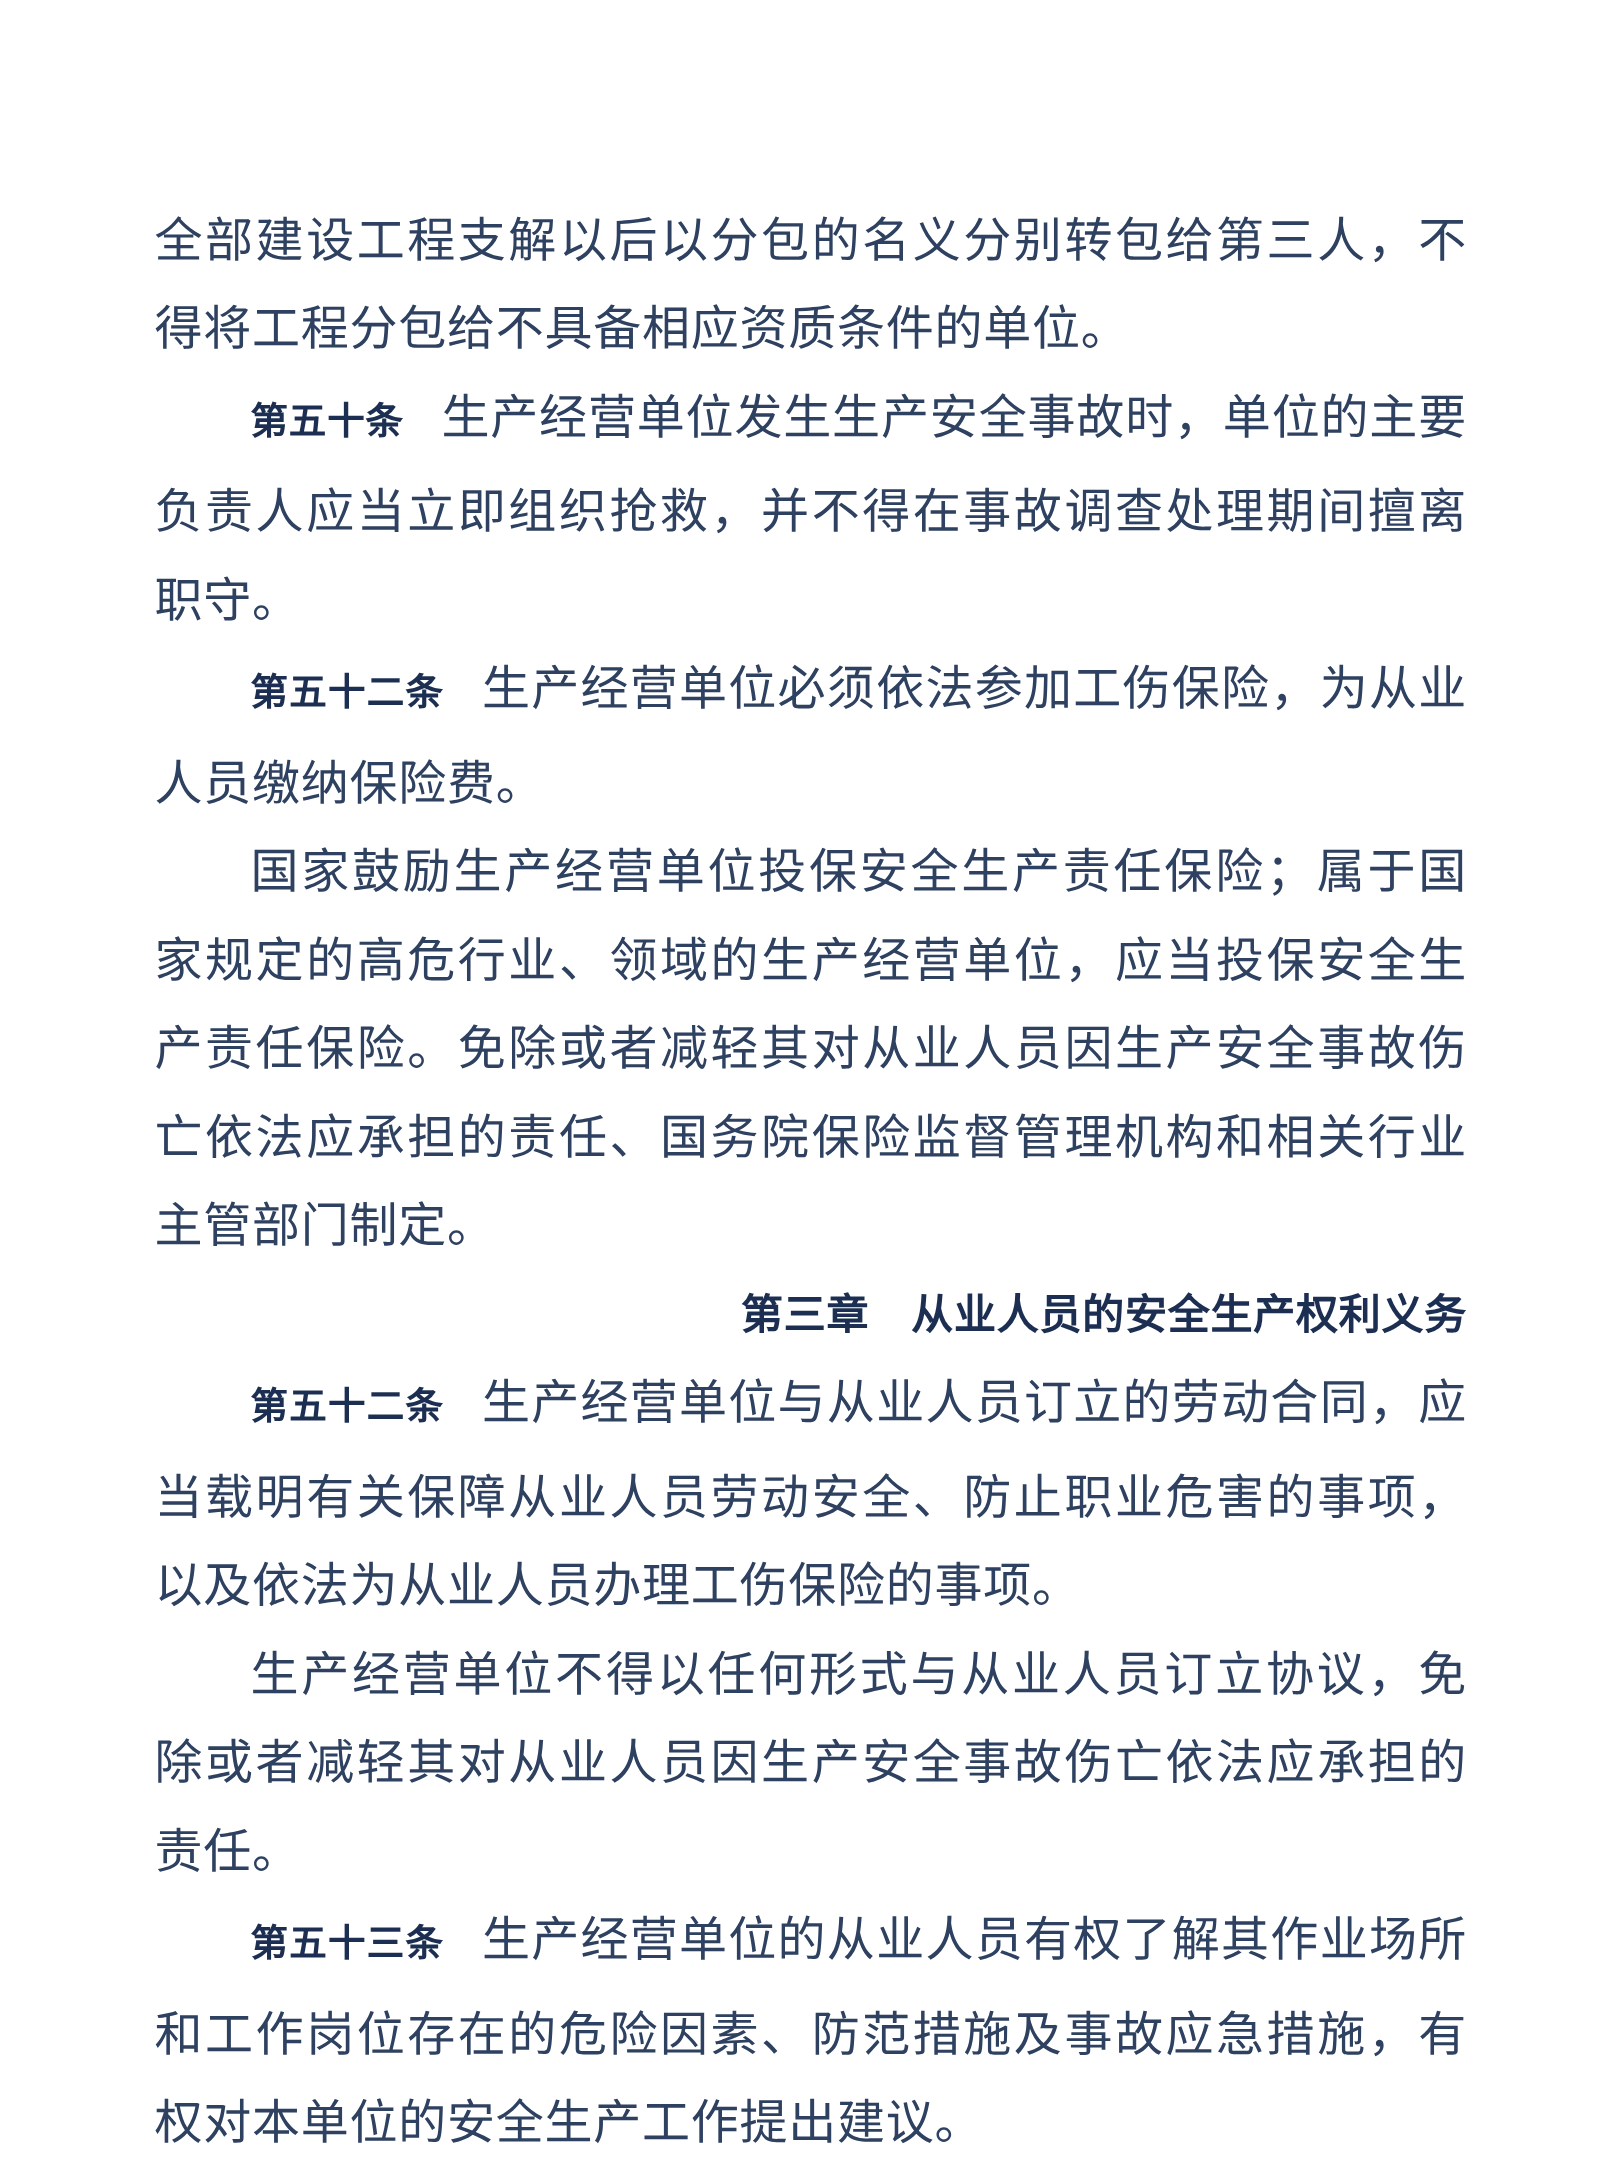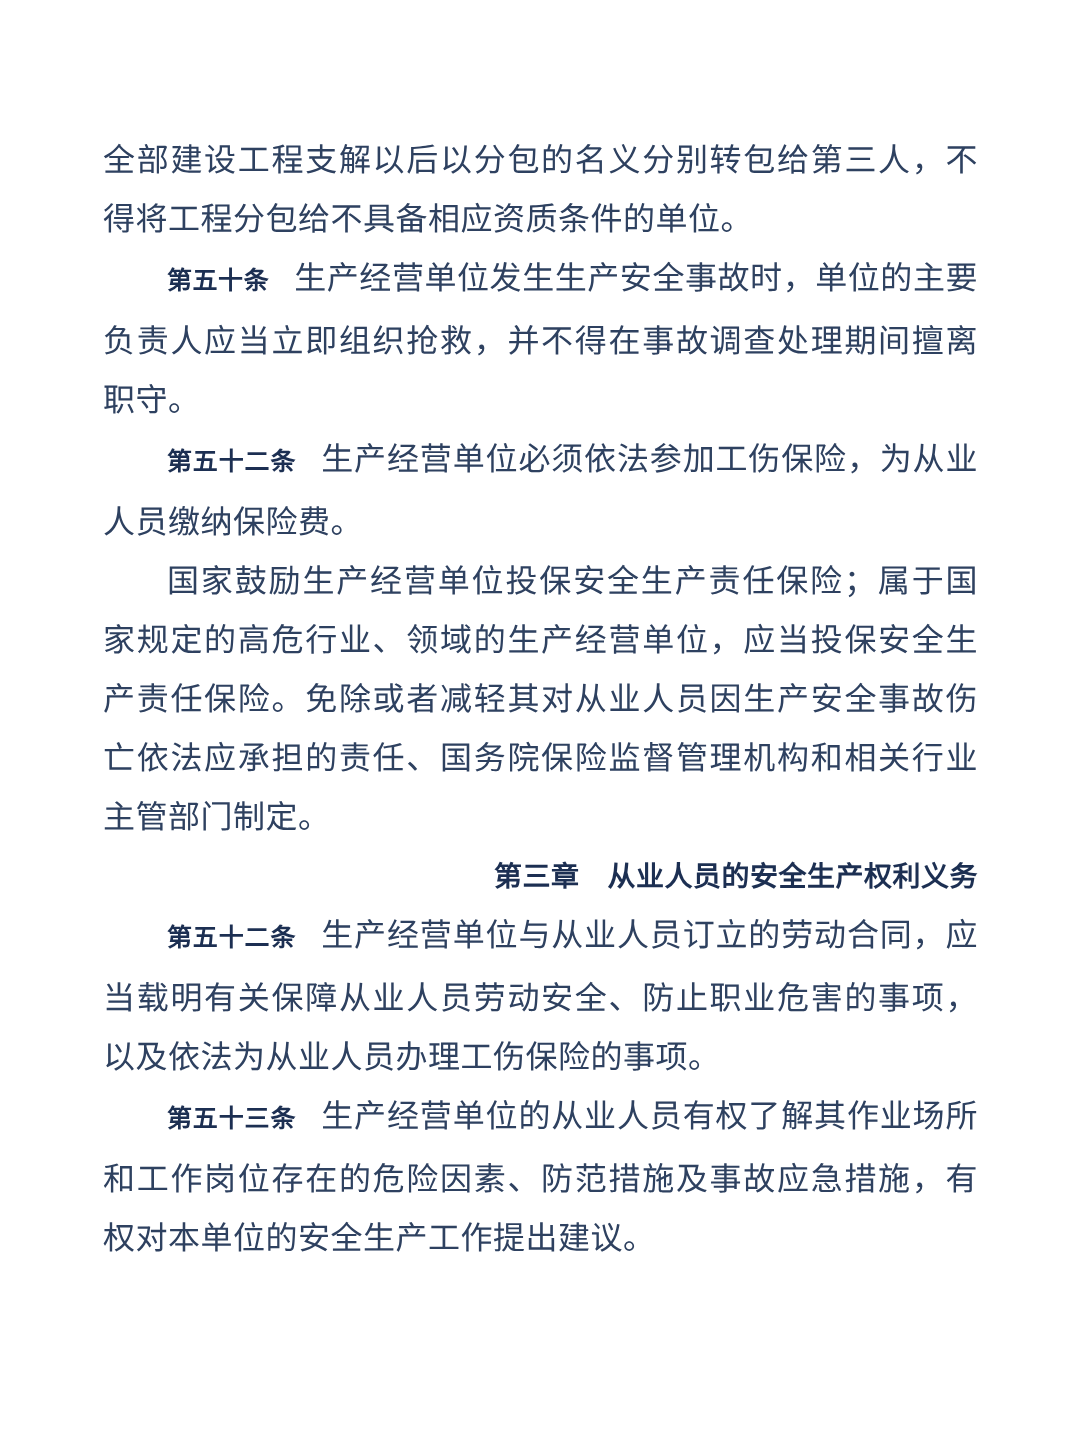--- a/index.html
+++ b/index.html
@@ -60,15 +60,16 @@
 <body>
 
 <div class="page">
   <article class="doc">
       <p class="para"><span>全部建设工程支解以后以分包的名义分别转包给第三人，不得将工程分包给不具备相应资质条件的单位。</span></p>
       <p class="para indent"><span class="article-label">第五十条</span><span>生产经营单位发生生产安全事故时，单位的主要负责人应当立即组织抢救，并不得在事故调查处理期间擅离职守。</span></p>
       <p class="para indent"><span class="article-label">第五十二条</span><span>生产经营单位必须依法参加工伤保险，为从业人员缴纳保险费。</span></p>
       <p class="para indent"><span>国家鼓励生产经营单位投保安全生产责任保险；属于国家规定的高危行业、领域的生产经营单位，应当投保安全生产责任保险。免除或者减轻其对从业人员因生产安全事故伤亡依法应承担的责任、国务院保险监督管理机构和相关行业主管部门制定。</span></p>
       <h2 class="chapter"><span class="chapter-num">第三章</span><span>从业人员的安全生产权利义务</span></h2>
       <p class="para indent"><span class="article-label">第五十二条</span><span>生产经营单位与从业人员订立的劳动合同，应当载明有关保障从业人员劳动安全、防止职业危害的事项，以及依法为从业人员办理工伤保险的事项。</span></p>
+      <p class="para indent"><span>生产经营单位不得以任何形式与从业人员订立协议，免除或者减轻其对从业人员因生产安全事故伤亡依法应承担的责任。</span></p>
       <p class="para indent"><span class="article-label">第五十三条</span><span>生产经营单位的从业人员有权了解其作业场所和工作岗位存在的危险因素、防范措施及事故应急措施，有权对本单位的安全生产工作提出建议。</span></p>
     </article>
 </div>
 
 </body></html>

